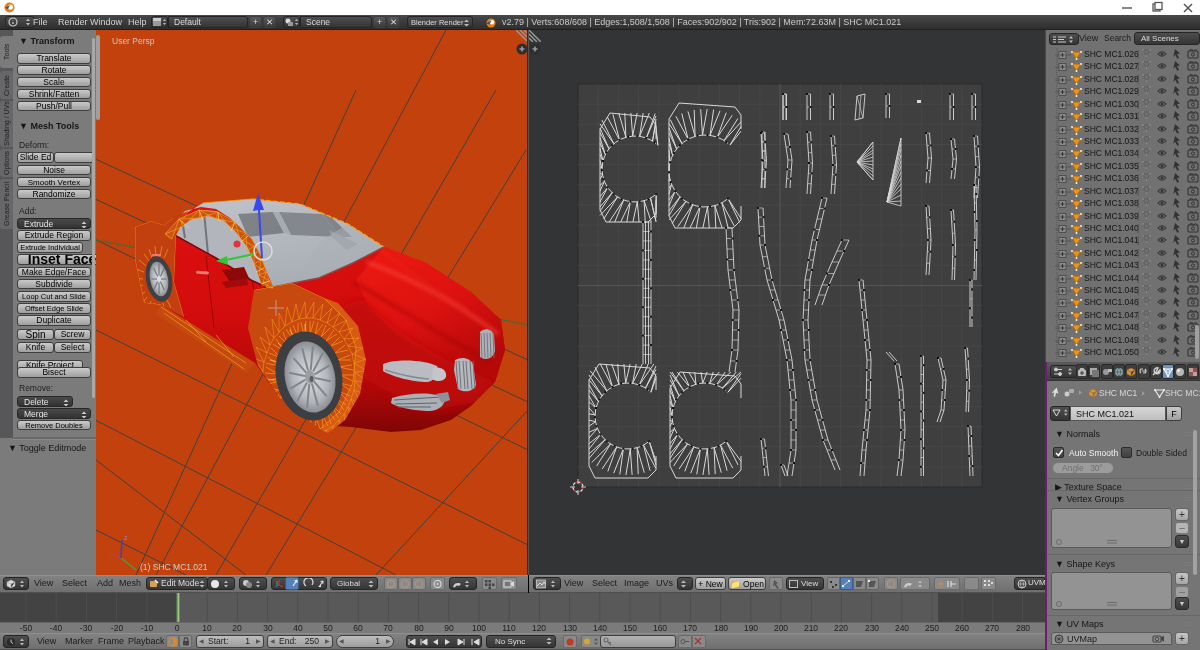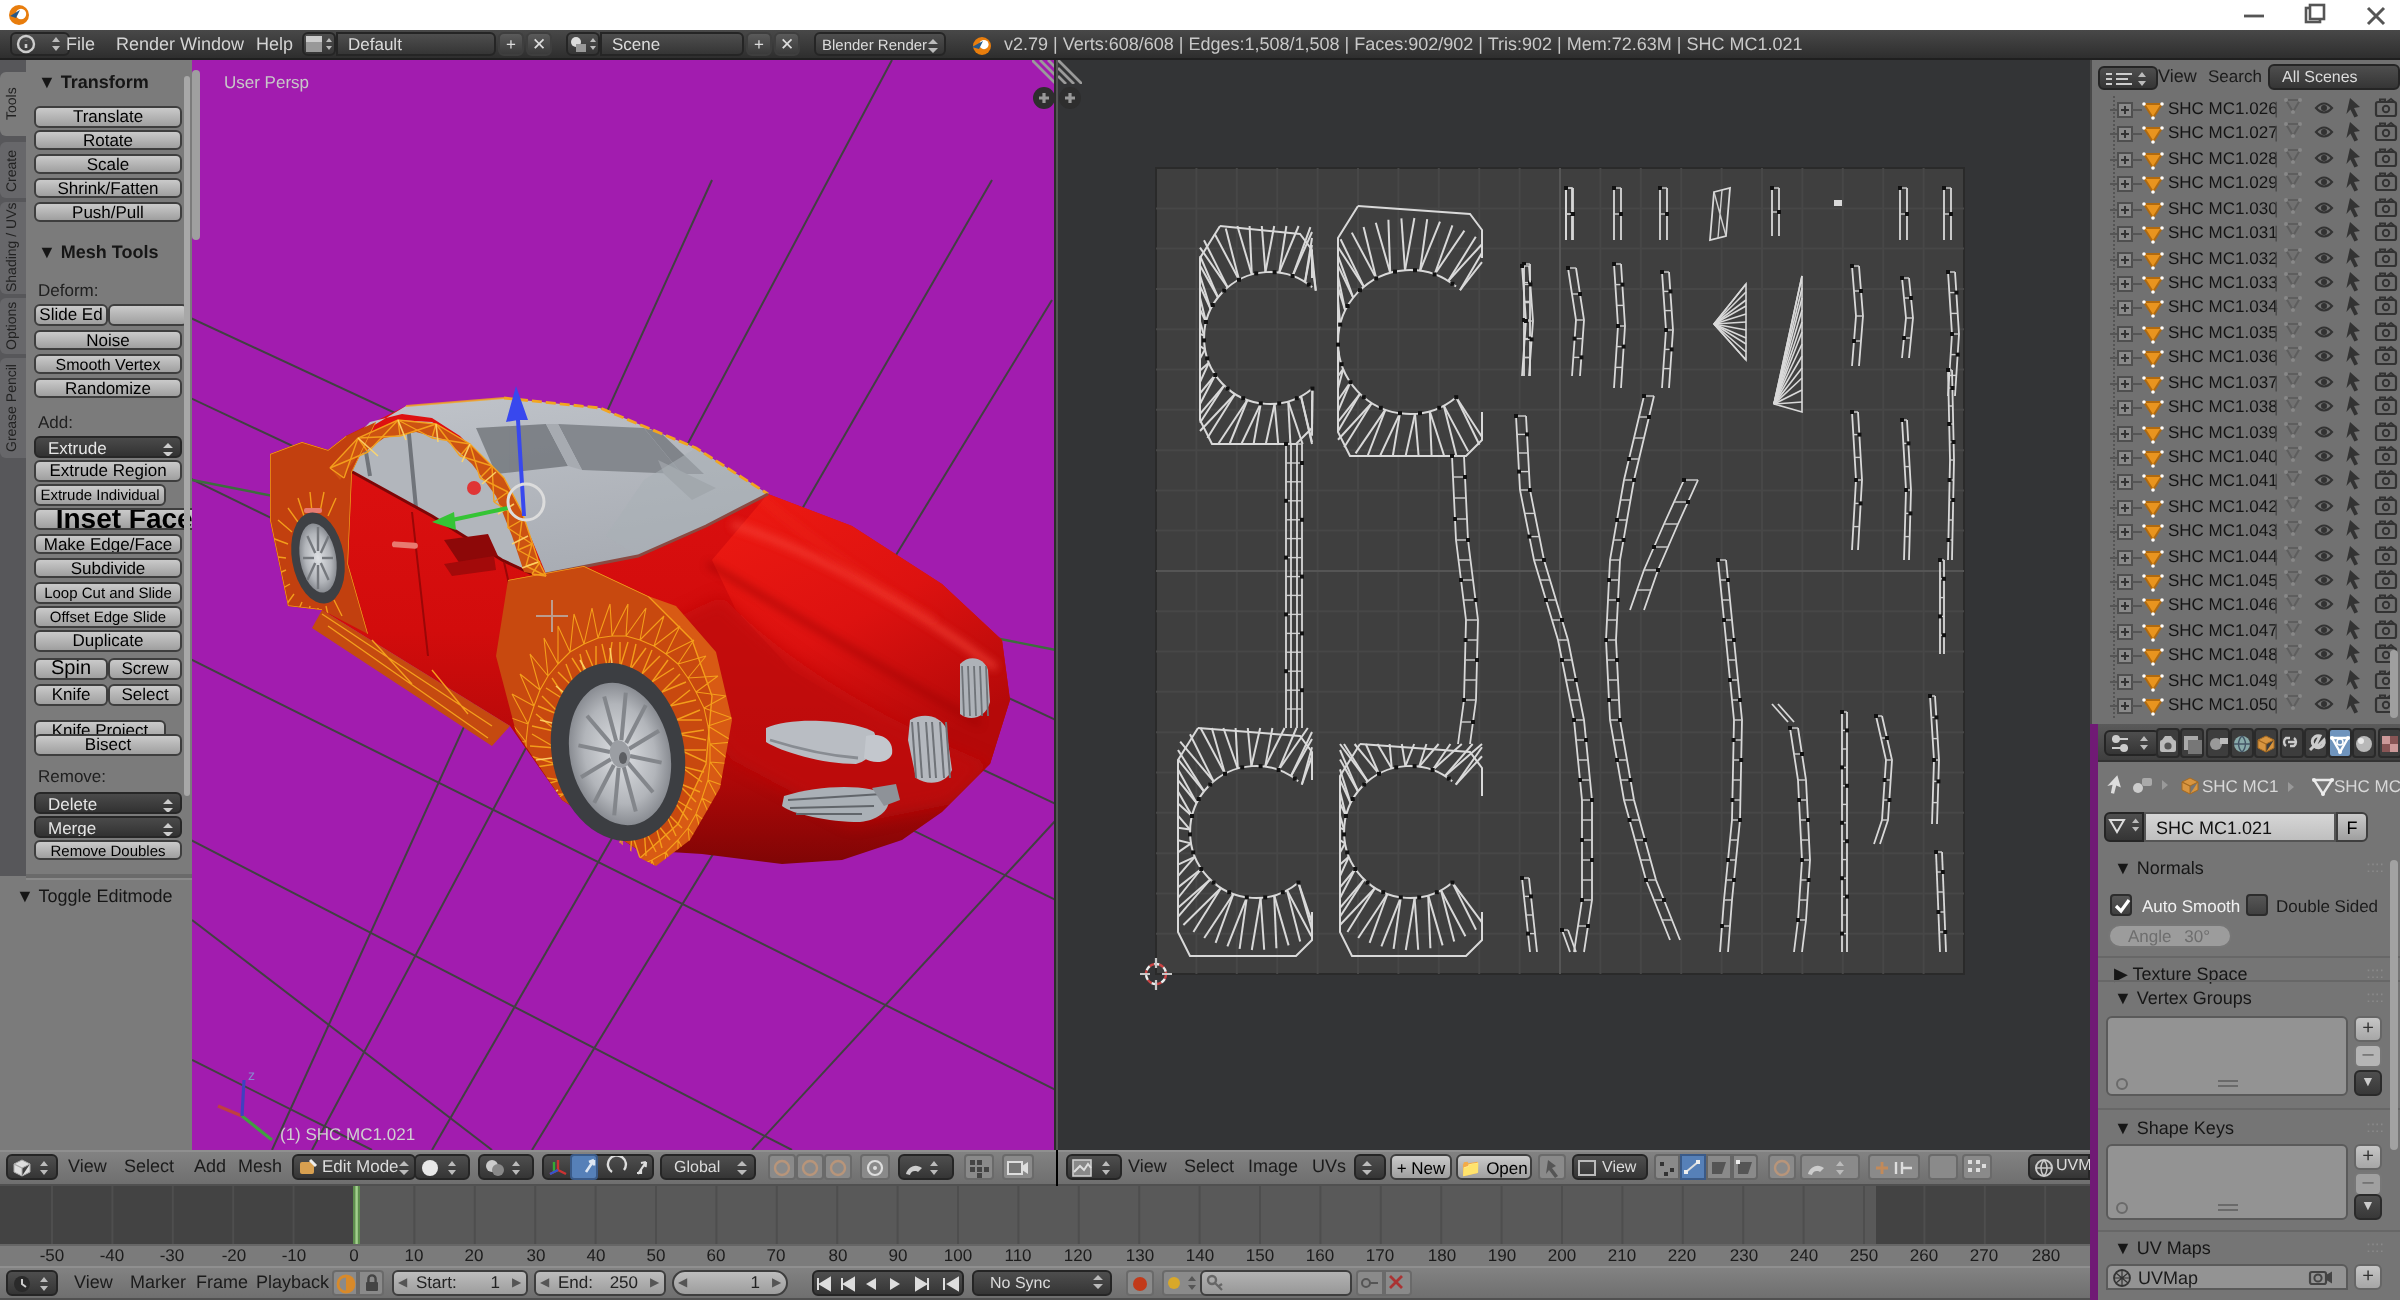--- a/index.html
+++ b/index.html
@@ -11,21 +11,21 @@
 .lbtn{position:absolute;background:linear-gradient(#cacaca,#9f9f9f);border:1px solid #3e3e3e;border-radius:3px;color:#000;font-size:8.5px;text-align:center;overflow:hidden;white-space:nowrap}
 .dbtn{position:absolute;background:linear-gradient(#4a4a4a,#323232);border:1px solid #272727;border-radius:3px;color:#e6e6e6;font-size:8.5px;overflow:hidden;white-space:nowrap}
 .hdr{position:absolute;background:linear-gradient(#828282,#6f6f6f);border-top:1px solid #8f8f8f;border-bottom:1px solid #505050}
 .hmenu{position:absolute;color:#1b1b1b;font-size:9px;top:3px}
 .shelf{left:0;top:30px;width:96px;height:545px;background:#7b7b7b}
 .tabstrip{position:absolute;left:0;top:0;width:13px;height:408px;background:#57575a}
 .vtab{position:absolute;left:0;width:13px;color:#222;font-size:7px;writing-mode:vertical-rl;transform:rotate(180deg);text-align:center;border-radius:0 3px 3px 0;white-space:nowrap;overflow:hidden}
 .phead{position:absolute;color:#161616;font-size:9px;font-weight:bold}
 .plabel{position:absolute;color:#202020;font-size:8.5px}
 .outl{left:1045px;top:30px;width:155px;height:332px;background:#717171;border-left:1px solid #4a4a4a}
-.props{left:1045px;top:362px;width:155px;height:288px;background:#757575;border-left:4px solid #701a75;overflow:hidden}
+.props{left:1045px;top:362px;width:155px;height:288px;background:#757575;border-left:2px solid #701a75;overflow:hidden}
 .orow{position:absolute;left:0;width:155px;height:12.4px;font-size:8.5px;color:#141414}
 svg{display:block}
 </style></head><body>
 <div class="abs titlebar">
 <svg class="abs" style="left:4px;top:2px" width="11" height="11" viewBox="0 0 11 11">
       <circle cx="5.5" cy="5.5" r="5" fill="#e87d0d"></circle>
       <circle cx="6.5" cy="5" r="2.6" fill="#fff"></circle>
       <path d="M1 6 L6 3 L4 7 Z" fill="#265787"></path>
     </svg>
 <svg class="abs" style="left:1118px;top:0" width="82" height="15" viewBox="0 0 82 15">
@@ -107,32 +107,32 @@
 <div class="lbtn" style="left:17px;top:261.0px;width:74px;height:10.5px;line-height:9.5px;font-size:7.5px;">Loop Cut and Slide</div>
 <div class="lbtn" style="left:17px;top:273.2px;width:74px;height:10.5px;line-height:9.5px;font-size:7.5px;">Offset Edge Slide</div>
 <div class="lbtn" style="left:17px;top:285.4px;width:74px;height:10.5px;line-height:9.5px;font-size:8.5px;">Duplicate</div>
 <div class="lbtn" style="left:17px;top:299px;width:37px;height:10.5px;line-height:9.5px;font-size:10px;">Spin</div>
 <div class="lbtn" style="left:54px;top:299px;width:37px;height:10.5px;line-height:9.5px;font-size:8.5px;">Screw</div>
 <div class="lbtn" style="left:17px;top:312px;width:37px;height:10.5px;line-height:9.5px;font-size:8.5px;">Knife</div>
 <div class="lbtn" style="left:54px;top:312px;width:37px;height:10.5px;line-height:9.5px;font-size:8.5px;">Select</div>
 <div class="lbtn" style="left:17px;top:330px;width:66px;height:10.5px;line-height:9.5px;font-size:8.5px;">Knife Project</div>
 <div class="lbtn" style="left:17px;top:337px;width:74px;height:10.5px;line-height:9.5px;font-size:8.5px;">Bisect</div>
 <div class="plabel" style="left:19px;top:353px">Remove:</div>
-<div class="dbtn" style="left:17px;top:365.5px;width:74px;height:11px;line-height:10px;font-size:8.5px;padding-left:6px;text-align:left;">Delete<svg style="position:absolute;right:2px;top:2px" width="7" height="8" viewBox="0 0 7 8">
+<div class="dbtn" style="left:17px;top:365.5px;width:56px;height:11px;line-height:10px;font-size:8.5px;padding-left:6px;text-align:left;">Delete<svg style="position:absolute;right:2px;top:2px" width="7" height="8" viewBox="0 0 7 8">
         <path d="M0.5 3 l2.5-2.5 2.5 2.5 Z M0.5 5 l2.5 2.5 2.5-2.5 Z" fill="#ccc"></path>
       </svg></div>
 <div class="dbtn" style="left:17px;top:377.5px;width:74px;height:11px;line-height:10px;font-size:8.5px;padding-left:6px;text-align:left;">Merge<svg style="position:absolute;right:2px;top:2px" width="7" height="8" viewBox="0 0 7 8">
         <path d="M0.5 3 l2.5-2.5 2.5 2.5 Z M0.5 5 l2.5 2.5 2.5-2.5 Z" fill="#ccc"></path>
       </svg></div>
 <div class="lbtn" style="left:17px;top:389.5px;width:74px;height:10.5px;line-height:9.5px;font-size:7.5px;">Remove Doubles</div>
 <div style="position:absolute;left:13px;top:407px;width:83px;height:2px;background:#6a6a6a;box-shadow:0 1px 0 #8a8a8a"></div>
 <div class="phead" style="left:8px;top:413px;font-weight:normal">▼ Toggle Editmode</div>
 <div style="position:absolute;left:91.5px;top:8px;width:3.5px;height:360px;background:#a8a8a8;border-radius:2px"></div>
 </div>
-<div class="abs" style="left:96px;top:30px;width:432px;height:545px;background:#a21caf;overflow:hidden">
+<div class="abs" style="left:96px;top:30px;width:432px;height:545px;background:#c2410c;overflow:hidden">
 <svg width="432" height="545" viewBox="0 0 432 545">
 <g stroke="#414141" stroke-width="1" fill="none">
 <path d="M-20 120 L432 330"></path>
 <path d="M-20 200 L432 420"></path>
 <path d="M-20 290 L432 515"></path>
 <path d="M-20 380 L300 545"></path>
 <path d="M60 545 L350 0"></path>
 <path d="M170 545 L430 120"></path>
 <path d="M0 430 L150 545"></path>
 <path d="M280 545 L432 380"></path>

